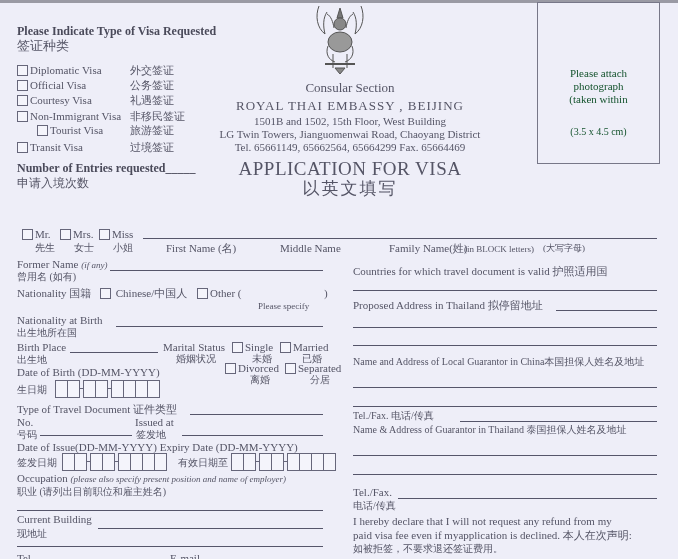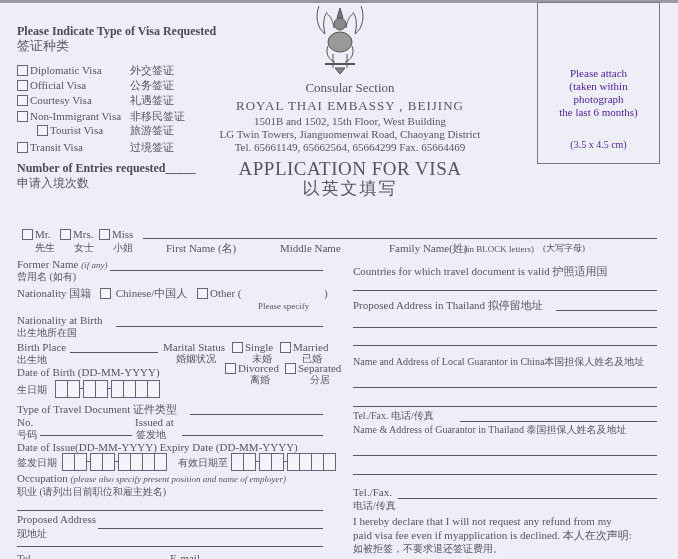--- a/index.html
+++ b/index.html
@@ -13,21 +13,21 @@
   .abs { position:absolute; white-space:nowrap; }
   .t13 { font-size:13px; line-height:15px; }
   .t12 { font-size:12px; line-height:14px; }
   .t11 { font-size:11px; line-height:13px; }
   .t10 { font-size:10px; line-height:12px; }
   .t9 { font-size:9px; line-height:11px; }
   .bold { font-weight:bold; color:#4a4a5a; }
   .it { font-style:italic; }
   .cb { display:inline-block; width:11px; height:11px; border:1px solid #66667a; background:#f4f4fb; vertical-align:-2px; margin-right:2px; box-sizing:border-box; }
   .line { position:absolute; height:1px; background:#55556a; }
-  .photo { position:absolute; left:537px; top:2px; width:123px; height:162px; border:1px solid #777788; box-sizing:border-box; text-align:center; color:#4c1d95; }
+  .photo { position:absolute; left:537px; top:2px; width:123px; height:162px; border:1px solid #777788; box-sizing:border-box; text-align:center; color:#14532d; }
   .emblem { position:absolute; left:313px; top:2px; width:54px; height:72px; }
   .datebox { position:absolute; display:flex; }
   .datebox span { display:inline-block; width:13px; height:18px; border:1px solid #66667a; box-sizing:border-box; margin-right:-1px; background:#f4f4fb; }
   .datebox span.dash { width:4px; border:none; border-top:1px solid #66667a; margin-top:8px; height:1px; background:transparent; margin-right:0; }
   .center { text-align:center; }
 </style>
 </head>
 <body>
 
 <div class="topbar"></div>
@@ -71,23 +71,22 @@
 <div class="abs t13 center" style="left:250px;top:80px;width:200px;">Consular  Section</div>
 <div class="abs center" style="left:200px;top:97px;width:300px;font-size:13px;line-height:17px;letter-spacing:1px;">ROYAL  THAI  EMBASSY , BEIJING</div>
 <div class="abs t11 center" style="left:200px;top:115px;width:300px;">1501B and 1502, 15th Floor, West Building</div>
 <div class="abs t11 center" style="left:200px;top:128px;width:300px;">LG Twin Towers, Jianguomenwai Road, Chaoyang District</div>
 <div class="abs t11 center" style="left:200px;top:141px;width:300px;">Tel. 65661149, 65662564, 65664299   Fax. 65664469</div>
 <div class="abs center" style="left:200px;top:158px;width:300px;font-size:19px;line-height:21px;letter-spacing:0.5px;">APPLICATION  FOR  VISA</div>
 <div class="abs center" style="left:200px;top:179px;width:300px;font-size:17px;line-height:19px;letter-spacing:2px;">以英文填写</div>
 
 <div class="photo">
   <div class="t11" style="margin-top:64px;">Please attach</div>
+  <div class="t11">photograph</div>
   <div class="t11">(taken within</div>
-  <div class="t11">photograph</div>
-  <div class="t11">the last 6 months)</div>
   <div class="t10" style="margin-top:20px;">(3.5 x 4.5 cm)</div>
 </div>
 
 <div class="abs t11" style="left:22px;top:228px;"><span class="cb"></span><span>Mr.</span></div>
 <div class="abs t11" style="left:60px;top:228px;"><span class="cb"></span><span>Mrs.</span></div>
 <div class="abs t11" style="left:99px;top:228px;"><span class="cb"></span><span>Miss</span></div>
 <div class="line" style="left:143px;top:238px;width:514px;"></div>
 <div class="abs t10" style="left:35px;top:242px;">先生</div>
 <div class="abs t10" style="left:74px;top:242px;">女士</div>
 <div class="abs t10" style="left:113px;top:242px;">小姐</div>
@@ -175,21 +174,21 @@
     <span></span>
     <span></span>
     <span></span>
     <span></span>
 </div>
 
 <div class="abs t11" style="left:17px;top:472px;"><span>Occupation</span> <span class="it t9">(please also specify present position and name of employer)</span></div>
 <div class="abs t10" style="left:17px;top:486px;">职业 (请列出目前职位和雇主姓名)</div>
 <div class="line" style="left:17px;top:510px;width:306px;"></div>
 
-<div class="abs t11" style="left:17px;top:513px;">Proposed Address</div>
+<div class="abs t11" style="left:17px;top:513px;">Current Building</div>
 <div class="abs t10" style="left:17px;top:528px;">现地址</div>
 <div class="line" style="left:98px;top:528px;width:225px;"></div>
 <div class="line" style="left:17px;top:546px;width:306px;"></div>
 <div class="abs t11" style="left:17px;top:552px;">Tel.</div>
 <div class="abs t11" style="left:170px;top:552px;">E-mail</div>
 
 <div class="abs t11" style="left:353px;top:265px;">Countries for which travel document is valid 护照适用国</div>
 <div class="line" style="left:353px;top:290px;width:304px;"></div>
 <div class="abs t11" style="left:353px;top:299px;">Proposed Address in Thailand 拟停留地址</div>
 <div class="line" style="left:556px;top:310px;width:101px;"></div>

